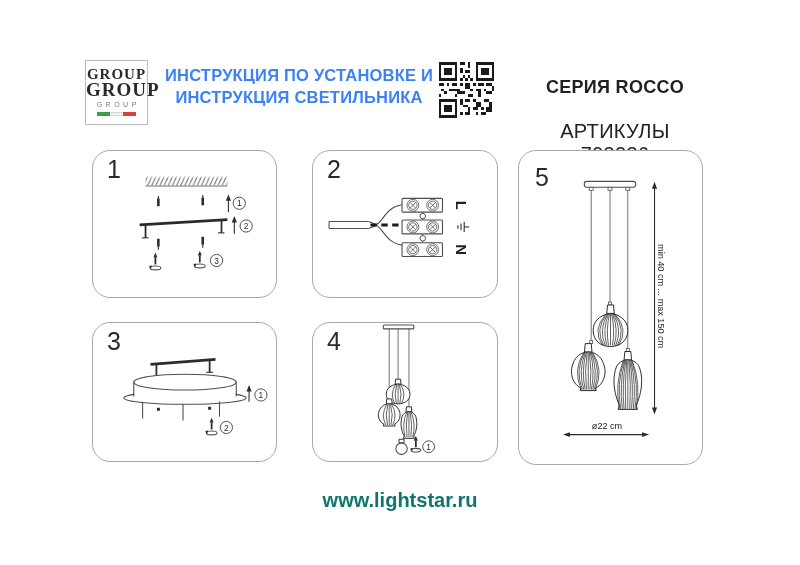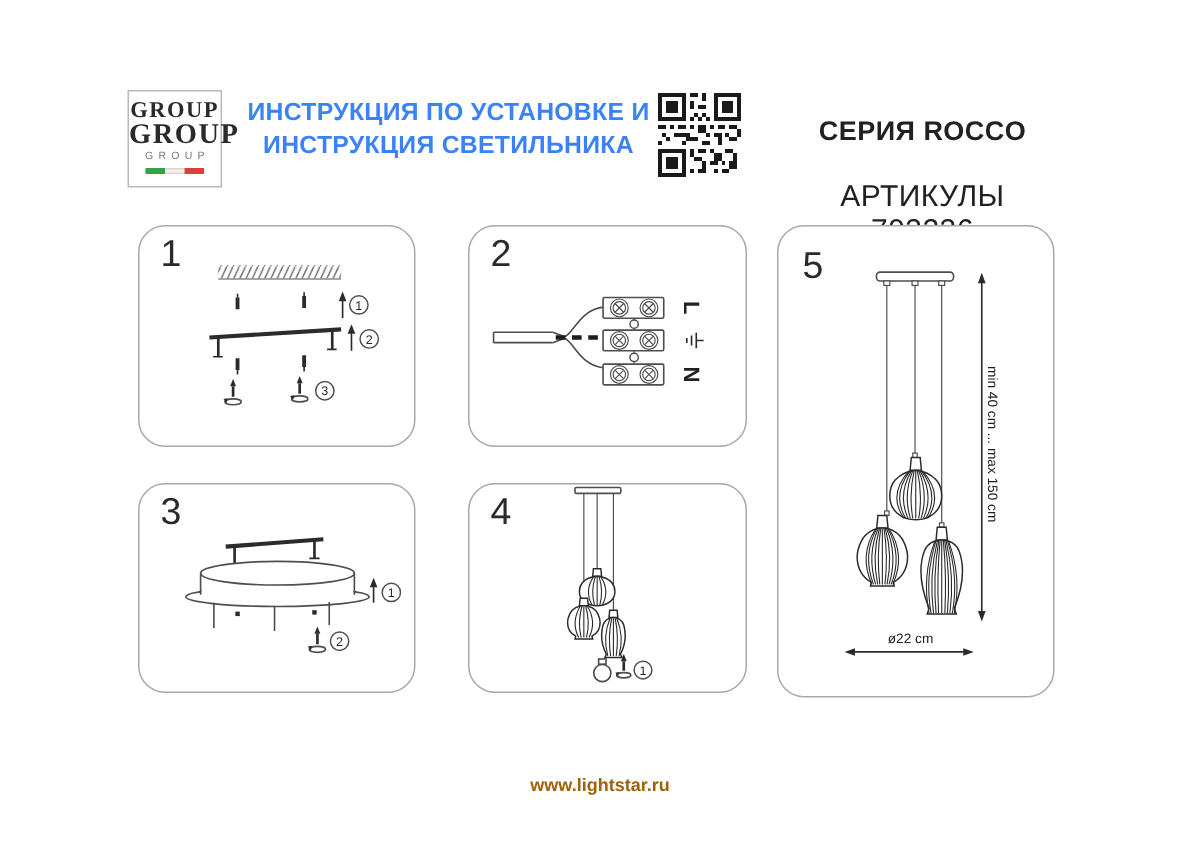--- a/index.html
+++ b/index.html
@@ -45,22 +45,22 @@
   .dk{fill:#2b2b2c;}
   .wfill{fill:#ffffff;}
   .rib{stroke:#2b2b2c;stroke-width:0.75;fill:none;}
   .outl{stroke:#2b2b2c;stroke-width:1;fill:#ffffff;}
   .circ{fill:#ffffff;stroke:#4d4e50;stroke-width:1;}
   text.stp{font:400 8.5px "Liberation Sans",sans-serif;fill:#2b2b2c;text-anchor:middle;}
   text.lbl{font:700 15px "Liberation Sans",sans-serif;fill:#232021;text-anchor:middle;}
   text.dim{font:400 9.2px "Liberation Sans",sans-serif;fill:#232021;text-anchor:middle;}
   .q{fill:#1a1a1a;}
 
-  .footer{position:absolute;left:0;top:516px;width:100%;text-align:center;
-          font-size:12px;font-weight:700;color:#a16207;}
+  .footer{position:absolute;left:0;top:489px;width:100%;text-align:center;
+          font-size:20px;font-weight:700;color:#0f766e;}
 </style>
 </head>
 <body>
 
 <div class="page">
 
   <div class="logo">
     <div class="w1">GROUP</div>
     <div class="w2">GROUP</div>
     <div class="w3">GROUP</div>

